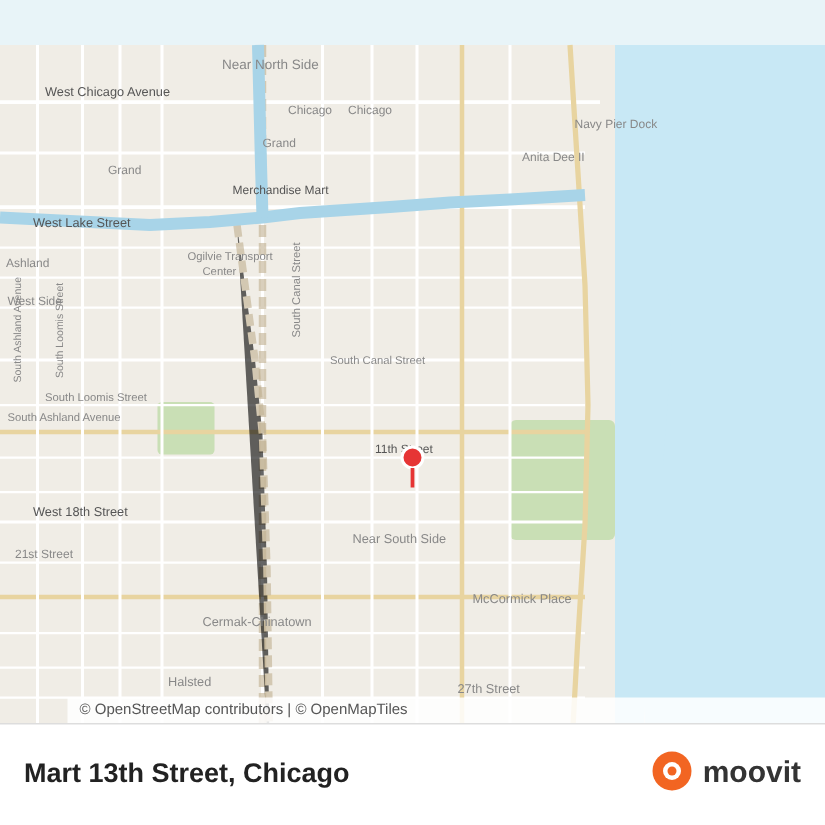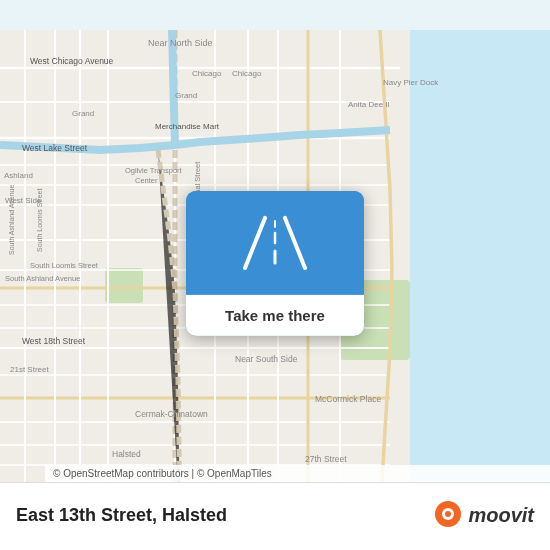--- a/index.html
+++ b/index.html
@@ -48,21 +48,20 @@
 
     #moovit-icon {
       width: 32px;
       height: 32px;
     }
 
     #moovit-wordmark {
       font-size: 20px;
       font-weight: 700;
       color: #333;
-      font-style: italic;
     }
 
     
     #attribution-bar {
       position: absolute;
       bottom: 68px;
       left: 0;
       right: 0;
       background: rgba(255,255,255,0.85);
       font-size: 10px;
@@ -220,44 +219,27 @@
     <text x="305" y="432" font-size="8.5" fill="#888" font-family="Arial">27th Street</text>
 
     <text x="14" y="225" font-size="7" fill="#888" font-family="Arial" transform="rotate(-90, 14, 225)">South Ashland Avenue</text>
     <text x="42" y="222" font-size="7" fill="#888" font-family="Arial" transform="rotate(-90, 42, 222)">South Loomis Street</text>
     <text x="200" y="195" font-size="7.5" fill="#888" font-family="Arial" transform="rotate(-90, 200, 195)">South Canal Street</text>
 
     <circle cx="275" cy="275" r="7" fill="#e63535" stroke="white" stroke-width="2"></circle>
     <path d="M275 282 L275 295" stroke="#e63535" stroke-width="2.5"></path>
   </svg>
 
-  <div id="popup-card">
-    <div id="popup-icon-area">
-      <div id="road-icon">
-        <svg viewBox="0 0 80 60" xmlns="http://www.w3.org/2000/svg">
-
-          <path d="M10 55 L30 5" stroke="white" stroke-width="4" stroke-linecap="round"></path>
-
-          <path d="M70 55 L50 5" stroke="white" stroke-width="4" stroke-linecap="round"></path>
-
-          <path d="M40 50 L40 38" stroke="white" stroke-width="3" stroke-linecap="round"></path>
-          <path d="M40 30 L40 20" stroke="white" stroke-width="2.5" stroke-linecap="round"></path>
-          <path d="M40 14 L40 8" stroke="white" stroke-width="2" stroke-linecap="round"></path>
-        </svg>
-      </div>
-    </div>
-    <button id="popup-button">Take me there</button>
-  </div>
 
   <div id="attribution-bar">
     <span>© OpenStreetMap contributors | © OpenMapTiles</span>
   </div>
 
   <div id="card-overlay">
-    <span id="location-text">East 13th Street, Halsted</span>
+    <span id="location-text">Mart 13th Street, Chicago</span>
     <div id="moovit-logo">
 
       <svg id="moovit-icon" viewBox="0 0 32 32" xmlns="http://www.w3.org/2000/svg">
         <circle cx="16" cy="14" r="13" fill="#f26522"></circle>
         <circle cx="16" cy="14" r="6" fill="white"></circle>
         <circle cx="16" cy="14" r="3" fill="#f26522"></circle>
         <path d="M16 27 L12 20 L20 20 Z" fill="#f26522"></path>
       </svg>
       <span id="moovit-wordmark">moovit</span>
     </div>

